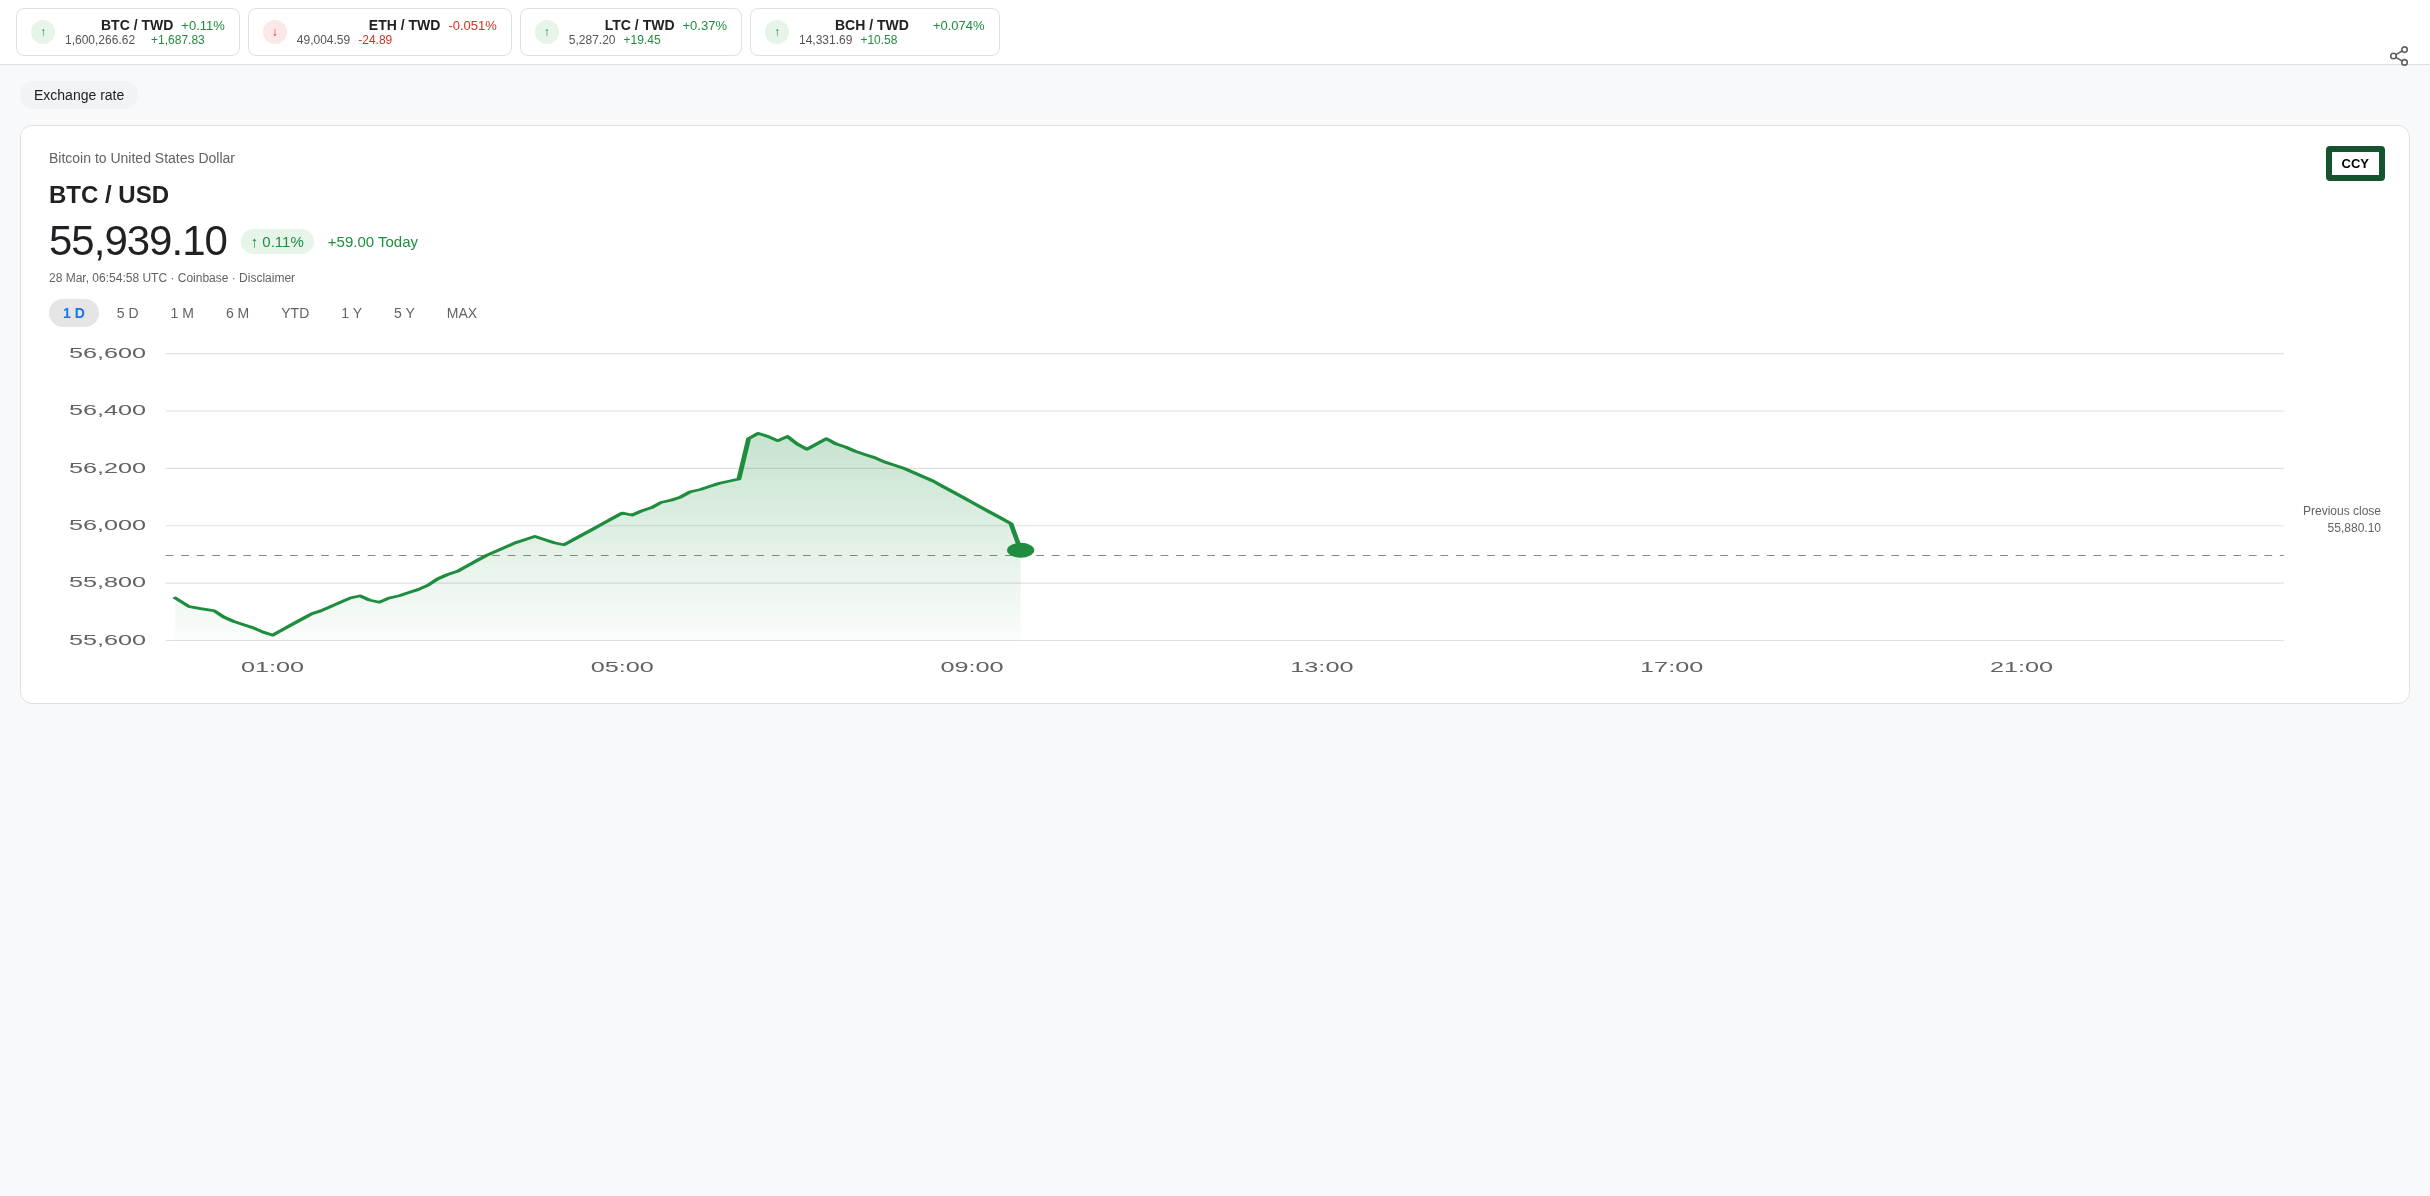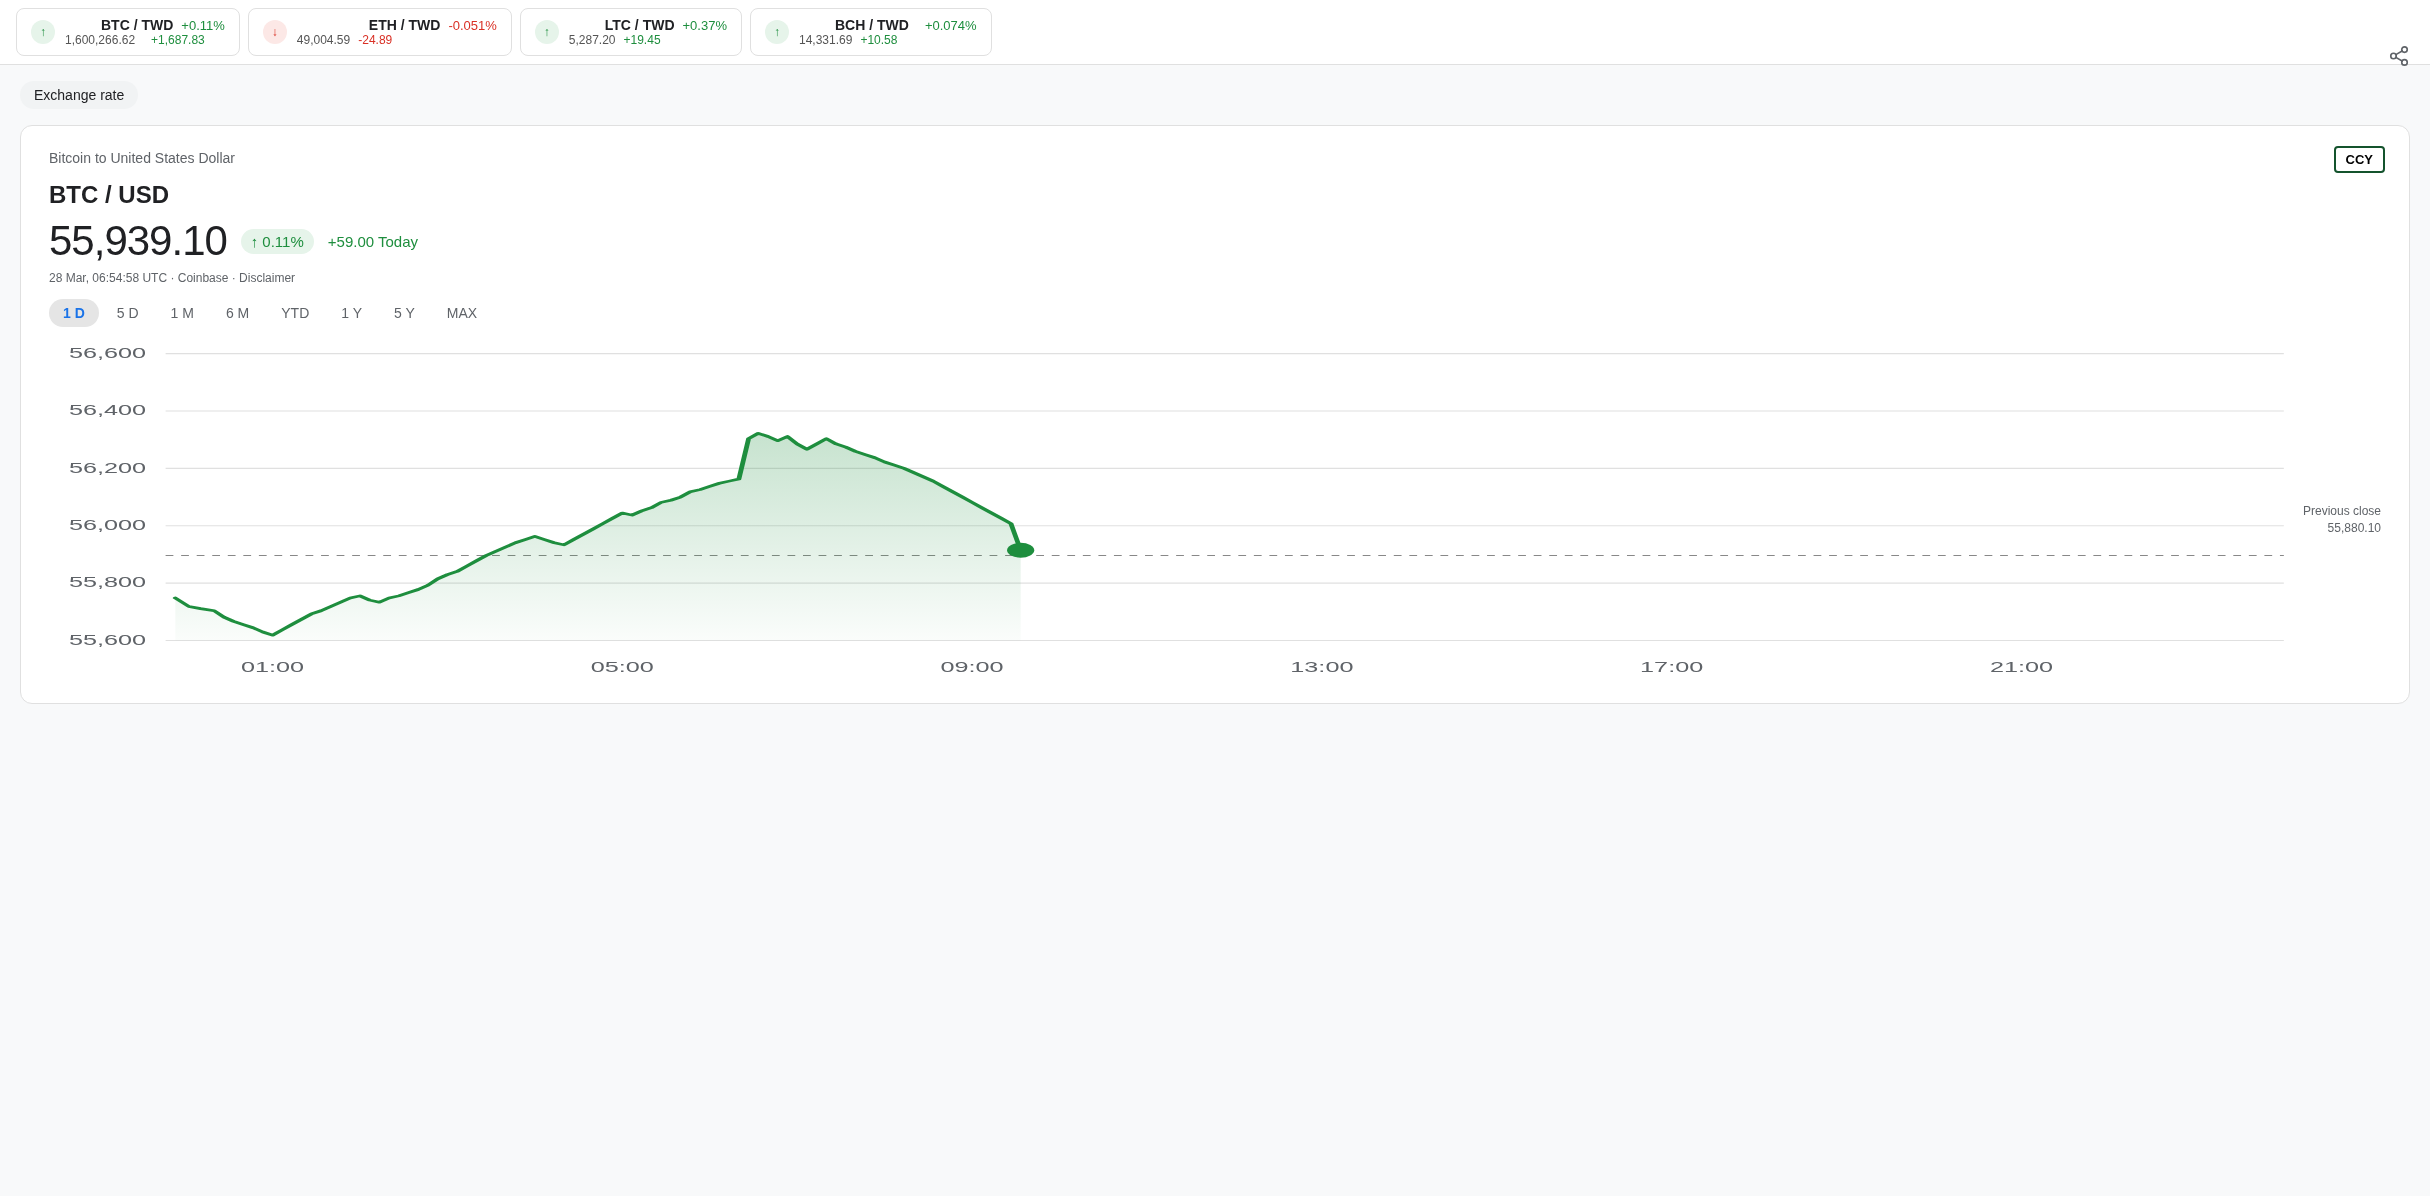--- a/index.html
+++ b/index.html
@@ -78,21 +78,21 @@
       border: 1px solid #e0e0e0;
       border-radius: 12px;
       padding: 24px 28px 20px 28px;
       position: relative;
     }
 
     .ccy-btn {
       position: absolute;
       top: 20px;
       right: 24px;
-      border: 2px solid #14532d;
+      border: 6px solid #14532d;
       border-radius: 4px;
       padding: 4px 10px;
       font-size: 13px;
       font-weight: 600;
       background: white;
       cursor: pointer;
     }
 
     .pair-subtitle {
       font-size: 14px;
@@ -228,21 +228,21 @@
         </div>
         <div style="display: flex; gap: 8px;">
           <span class="ticker-price">5,287.20</span>
           <span class="ticker-change up" style="font-size: 12px;">+19.45</span>
         </div>
       </div>
     </div>
     <div class="crypto-ticker">
       <div class="ticker-arrow up">↑</div>
       <div class="ticker-info">
-        <div style="display: flex; align-items: center; gap: 16px;">
+        <div style="display: flex; align-items: center; gap: 24px;">
           <span class="ticker-name">BCH / TWD</span>
           <span class="ticker-change up">+0.074%</span>
         </div>
         <div style="display: flex; gap: 8px;">
           <span class="ticker-price">14,331.69</span>
           <span class="ticker-change up" style="font-size: 12px;">+10.58</span>
         </div>
       </div>
     </div>
   </div>

